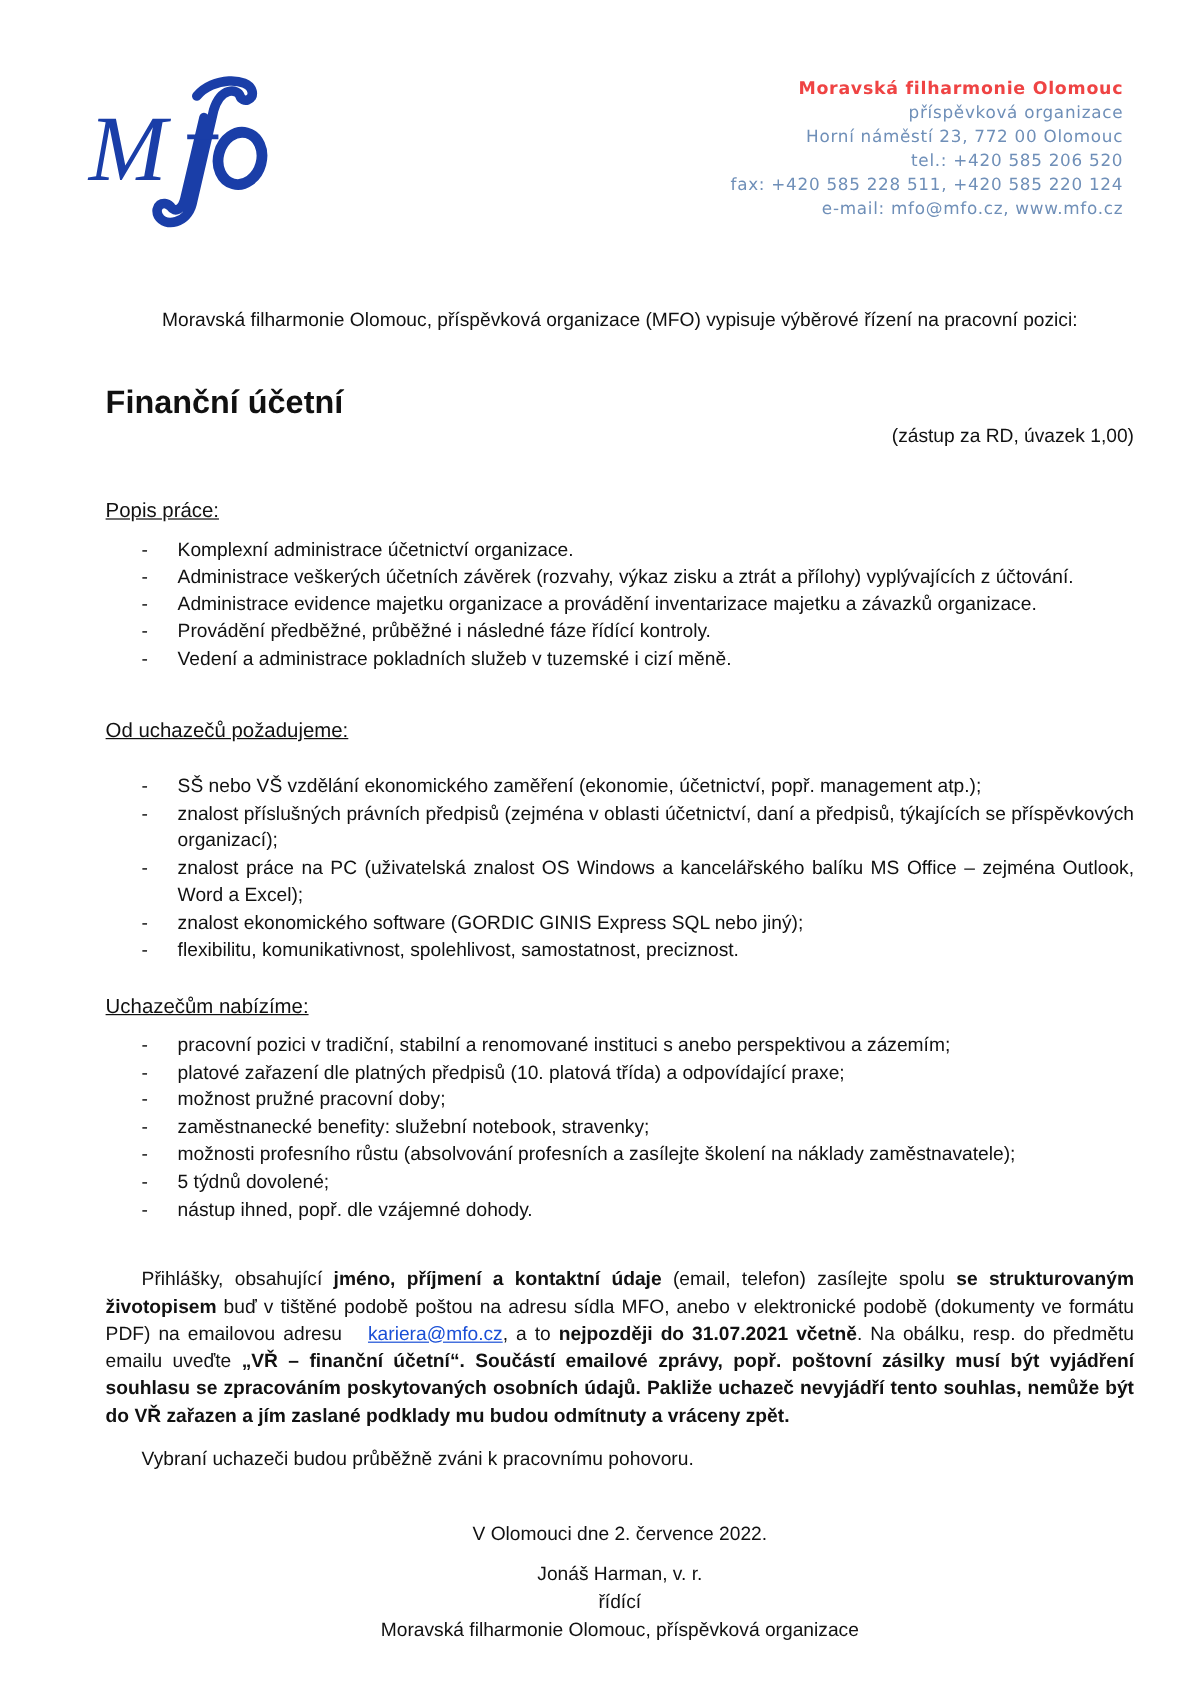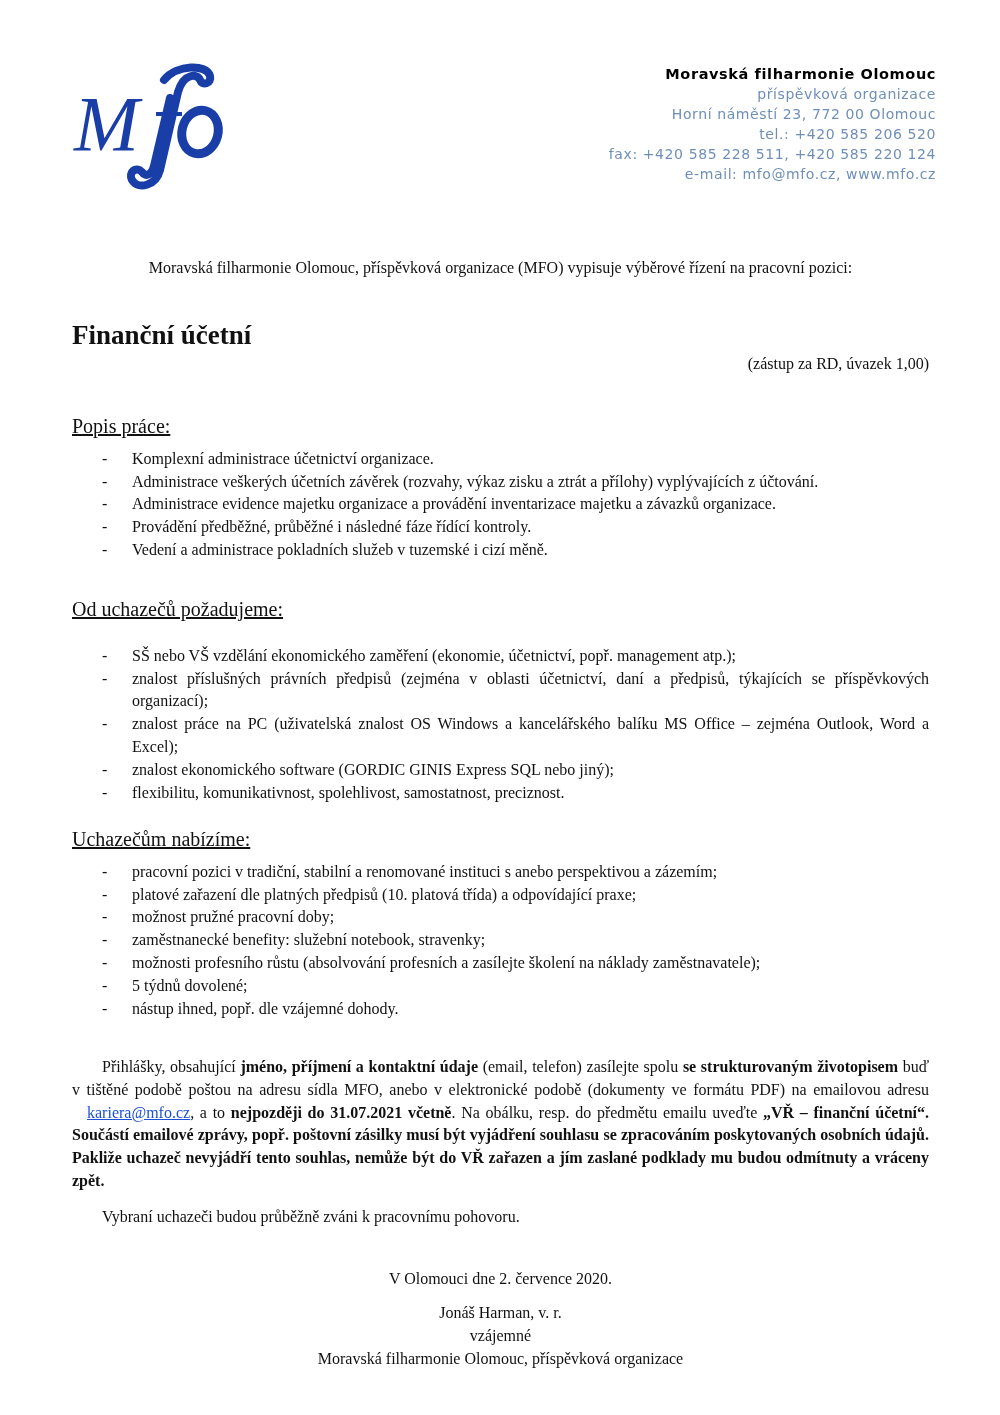--- a/index.html
+++ b/index.html
@@ -2,26 +2,26 @@
 <html><head>
 <meta charset="utf-8">
 <style>
   html, body { margin: 0; padding: 0; background: #ffffff; }
   body { width: 1000px; height: 1415px; position: relative; overflow: hidden;
          font-family: "Liberation Sans", sans-serif; color: #111; }
   .logo { position: absolute; left: 72px; top: 62px; width: 155px; height: 130px; }
   .letterhead { position: absolute; right: 64px; top: 64px; text-align: right;
                 font-family: "DejaVu Sans", sans-serif; font-size: 14px; line-height: 20px;
                 color: #6f8fb8; letter-spacing: 0.6px; }
-  .letterhead .org { color: #000000; font-weight: bold; font-size: 14.5px; }
-  .doc { position: absolute; left: 72px; width: 857px; font-size: 16px; line-height: 22.8px; font-family: Liberation Serif, serif; }
+  .letterhead .org { color: #ef4444; font-weight: bold; font-size: 14.5px; }
+  .doc { position: absolute; left: 88px; width: 857px; font-size: 16px; line-height: 22.8px; }
   .intro { top: 257px; text-align: center; width: 857px; }
   .title { top: 318px; text-align: left; font-size: 27px; font-weight: bold; line-height: 34px; }
   .subtitle { top: 353px; text-align: right; }
-  .sec { font-size: 20px; text-decoration: underline; }
+  .sec { font-size: 17px; text-decoration: underline; }
   ul.dash { list-style: none; margin: 0; padding: 0; }
   ul.dash li { position: relative; padding-left: 60px; text-align: justify; }
   ul.dash li::before { content: "-"; position: absolute; left: 30px; }
   .para { text-align: justify; text-indent: 30px; }
   .center { text-align: center; }
   a.mail { color: #1a4fd6; text-decoration: underline; padding-left: 15px; }
   b { font-weight: bold; }
 </style>
 </head>
 <body>
@@ -80,18 +80,18 @@
     <li>možnosti profesního růstu (absolvování profesních a zasílejte školení na náklady zaměstnavatele);</li>
     <li>5 týdnů dovolené;</li>
     <li>nástup ihned, popř. dle vzájemné dohody.</li>
   </ul>
 </div>
 
 <div class="doc para" style="top:1056px;"><span>Přihlášky, obsahující </span><b>jméno, příjmení a kontaktní údaje</b><span> (email, telefon) zasílejte spolu </span><b>se strukturovaným životopisem</b><span> buď v tištěné podobě poštou na adresu sídla MFO, anebo v elektronické podobě (dokumenty ve formátu PDF) na emailovou adresu </span><a class="mail" href="mailto:kariera@mfo.cz">kariera@mfo.cz</a><span>, a to </span><b>nejpozději do 31.07.2021 včetně</b><span>. Na obálku, resp. do předmětu emailu uveďte </span><b>„VŘ – finanční účetní“. Součástí emailové zprávy, popř. poštovní zásilky musí být vyjádření souhlasu se zpracováním poskytovaných osobních údajů. Pakliže uchazeč nevyjádří tento souhlas, nemůže být do VŘ zařazen a jím zaslané podklady mu budou odmítnuty a vráceny zpět.</b></div>
 
 <div class="doc para" style="top:1206px;">Vybraní uchazeči budou průběžně zváni k pracovnímu pohovoru.</div>
 
-<div class="doc center" style="top:1268px;">V Olomouci dne 2. července 2020.</div>
+<div class="doc center" style="top:1268px;">V Olomouci dne 2. července 2022.</div>
 <div class="doc center" style="top:1302px;">
   <div>Jonáš Harman, v. r.</div>
-  <div>vzájemné</div>
+  <div>řídící</div>
   <div>Moravská filharmonie Olomouc, příspěvková organizace</div>
 </div>
 
 </body></html>

